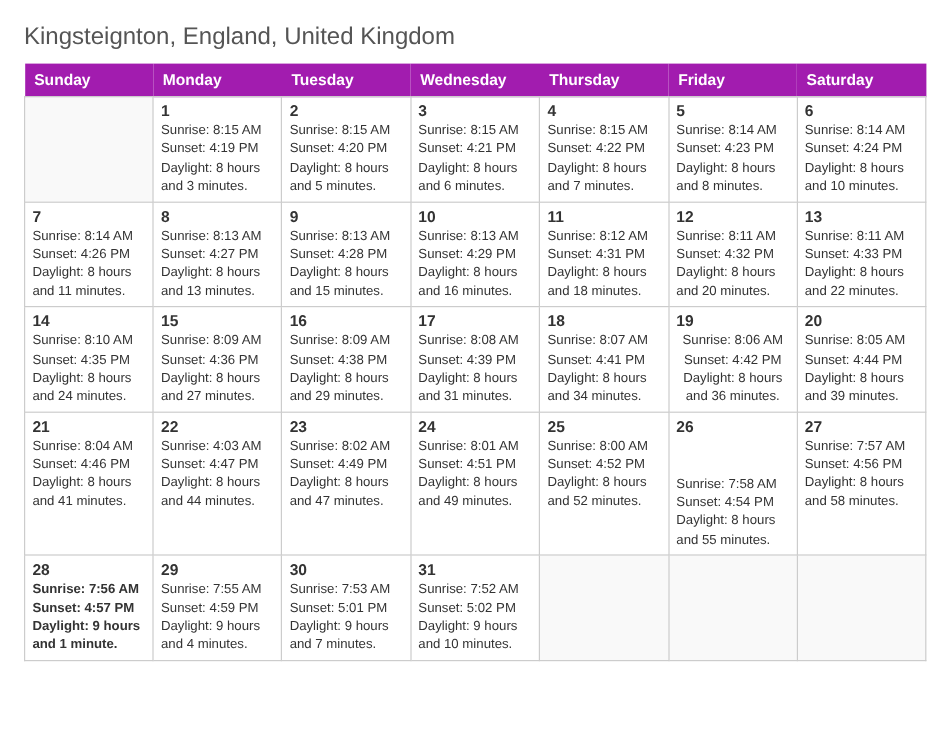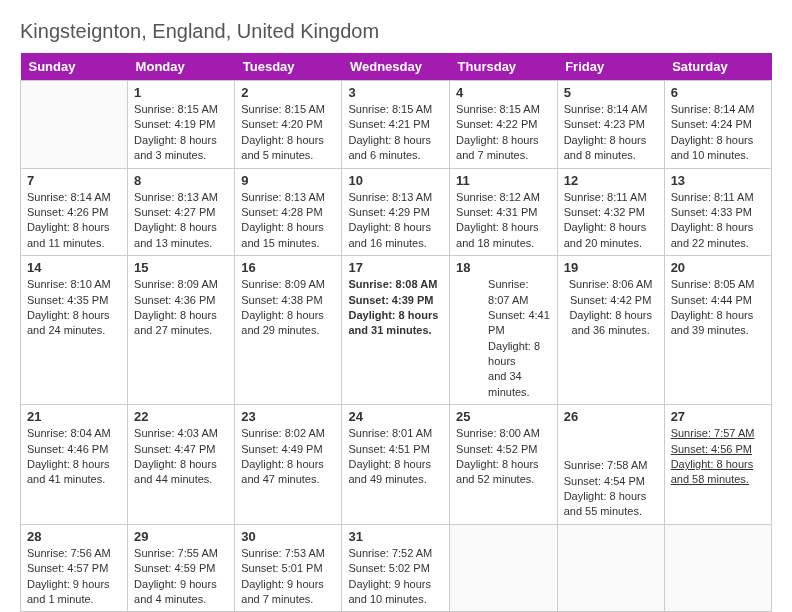--- a/index.html
+++ b/index.html
@@ -216,28 +216,28 @@
         </td>
         <td>
           <div class="date-num">16</div>
           <div class="cell-text" style="white-space: pre-line;">Sunrise: 8:09 AM
 Sunset: 4:38 PM
 Daylight: 8 hours
 and 29 minutes.</div>
         </td>
         <td>
           <div class="date-num">17</div>
-          <div class="cell-text" style="white-space: pre-line; font-weight: bold;">Sunrise: 8:08 AM
+          <div class="cell-text" style="white-space: pre-line;">Sunrise: 8:08 AM
 Sunset: 4:39 PM
 Daylight: 8 hours
 and 31 minutes.</div>
         </td>
         <td>
           <div class="date-num">18</div>
-          <div class="cell-text" style="white-space: pre-line; margin-left: 32px;">Sunrise: 8:07 AM
+          <div class="cell-text" style="white-space: pre-line;">Sunrise: 8:07 AM
 Sunset: 4:41 PM
 Daylight: 8 hours
 and 34 minutes.</div>
         </td>
         <td>
           <div class="date-num">19</div>
           <div class="cell-text" style="white-space: pre-line; text-align: center;">Sunrise: 8:06 AM
 Sunset: 4:42 PM
 Daylight: 8 hours
 and 36 minutes.</div>
@@ -288,30 +288,30 @@
         </td>
         <td>
           <div class="date-num">26</div>
           <div class="cell-text" style="white-space: pre-line; margin-top: 34px;">Sunrise: 7:58 AM
 Sunset: 4:54 PM
 Daylight: 8 hours
 and 55 minutes.</div>
         </td>
         <td>
           <div class="date-num">27</div>
-          <div class="cell-text" style="white-space: pre-line; text-decoration: underline;">Sunrise: 7:57 AM
+          <div class="cell-text" style="white-space: pre-line;">Sunrise: 7:57 AM
 Sunset: 4:56 PM
 Daylight: 8 hours
 and 58 minutes.</div>
         </td>
       </tr>
       <tr>
         <td>
           <div class="date-num">28</div>
-          <div class="cell-text" style="white-space: pre-line;">Sunrise: 7:56 AM
+          <div class="cell-text" style="white-space: pre-line; font-weight: bold;">Sunrise: 7:56 AM
 Sunset: 4:57 PM
 Daylight: 9 hours
 and 1 minute.</div>
         </td>
         <td>
           <div class="date-num">29</div>
           <div class="cell-text" style="white-space: pre-line;">Sunrise: 7:55 AM
 Sunset: 4:59 PM
 Daylight: 9 hours
 and 4 minutes.</div>

